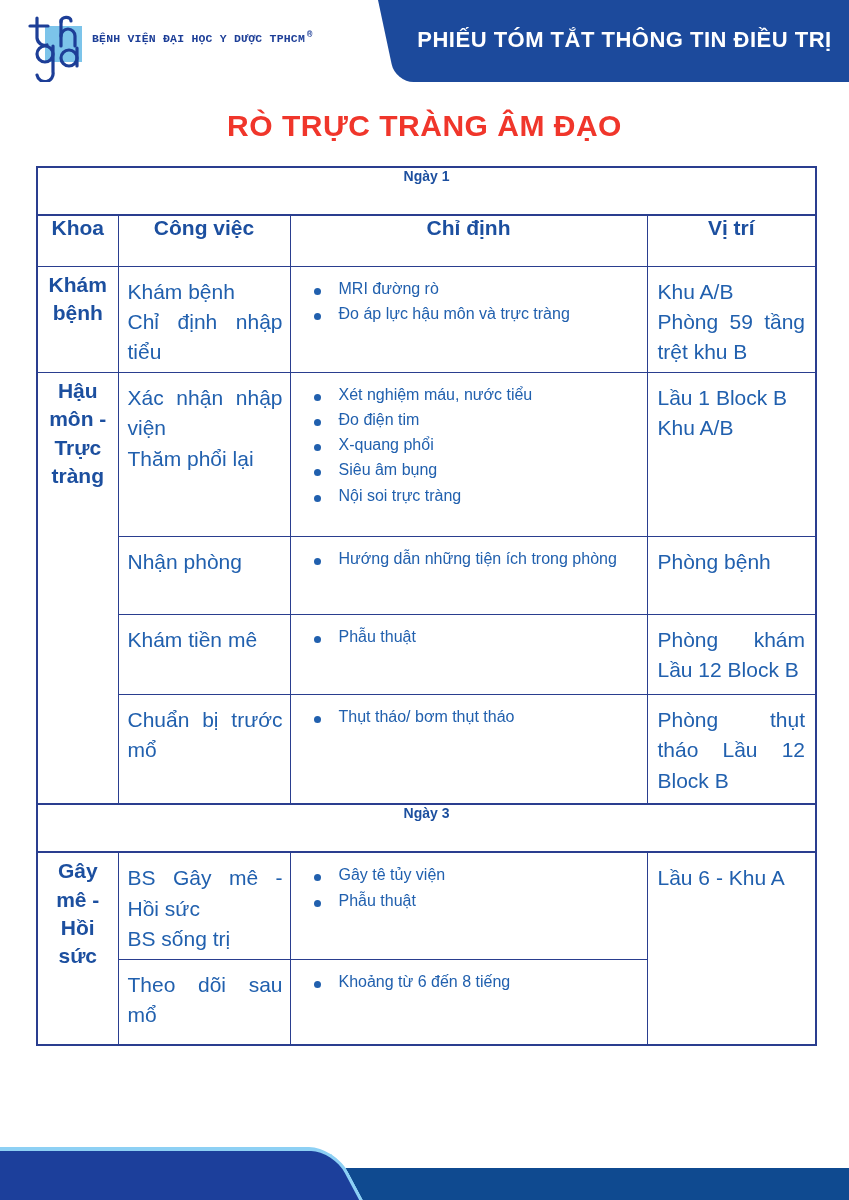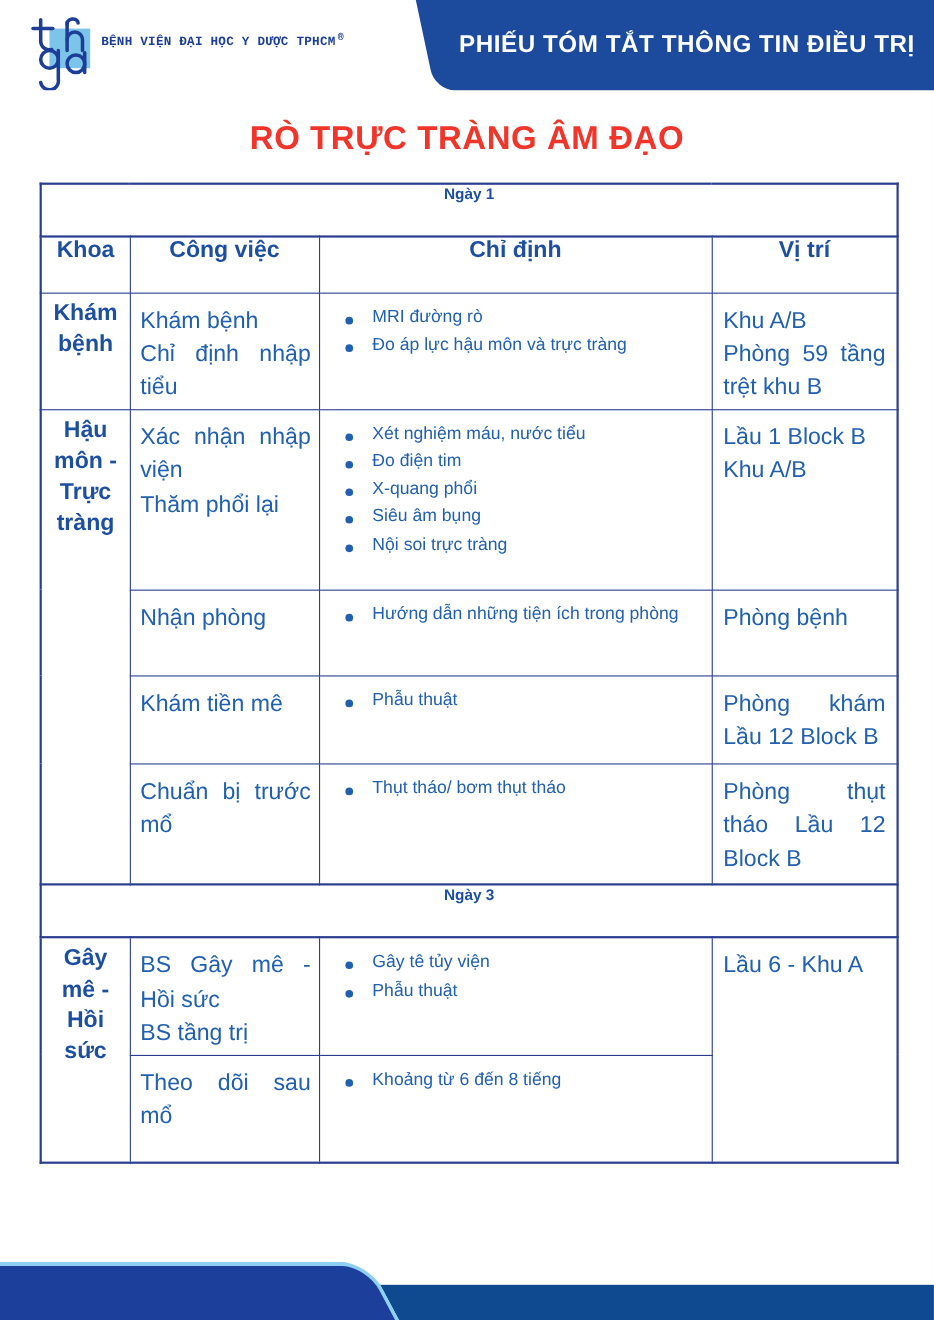--- a/index.html
+++ b/index.html
@@ -235,34 +235,34 @@
       </tr>
 
       <tr style="height:48px">
         <td class="day-cell" colspan="4">Ngày 3</td>
       </tr>
 
       <tr style="height:107px">
         <td class="dept" rowspan="2">Gây mê - Hồi sức</td>
         <td class="tasks">
           <div class="cell-line">BS Gây mê - Hồi sức</div>
-          <div class="cell-line">BS tầng trị</div>
+          <div class="cell-line">BS sống trị</div>
         </td>
         <td class="inds">
           <ul class="blist">
             <li><span class="dot"></span><span>Gây tê tủy viện</span></li>
             <li><span class="dot"></span><span>Phẫu thuật</span></li>
           </ul>
         </td>
         <td class="loc" rowspan="2">
           <div class="cell-line">Lầu 6 - Khu A</div>
         </td>
       </tr>
 
-      <tr style="height:98px">
+      <tr style="height:86px">
         <td class="tasks">
           <div class="cell-line">Theo dõi sau mổ</div>
         </td>
         <td class="inds">
           <ul class="blist">
             <li><span class="dot"></span><span>Khoảng từ 6 đến 8 tiếng</span></li>
           </ul>
         </td>
       </tr>
 

